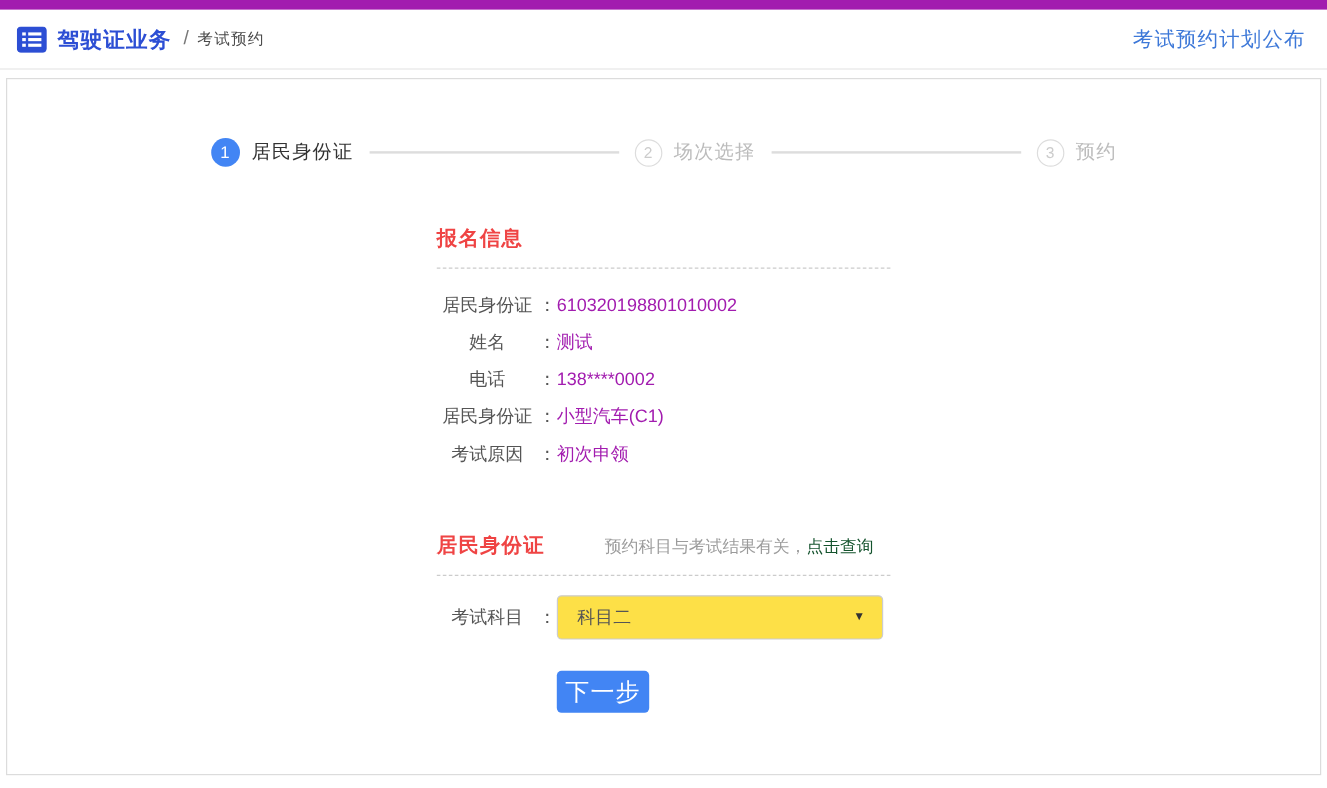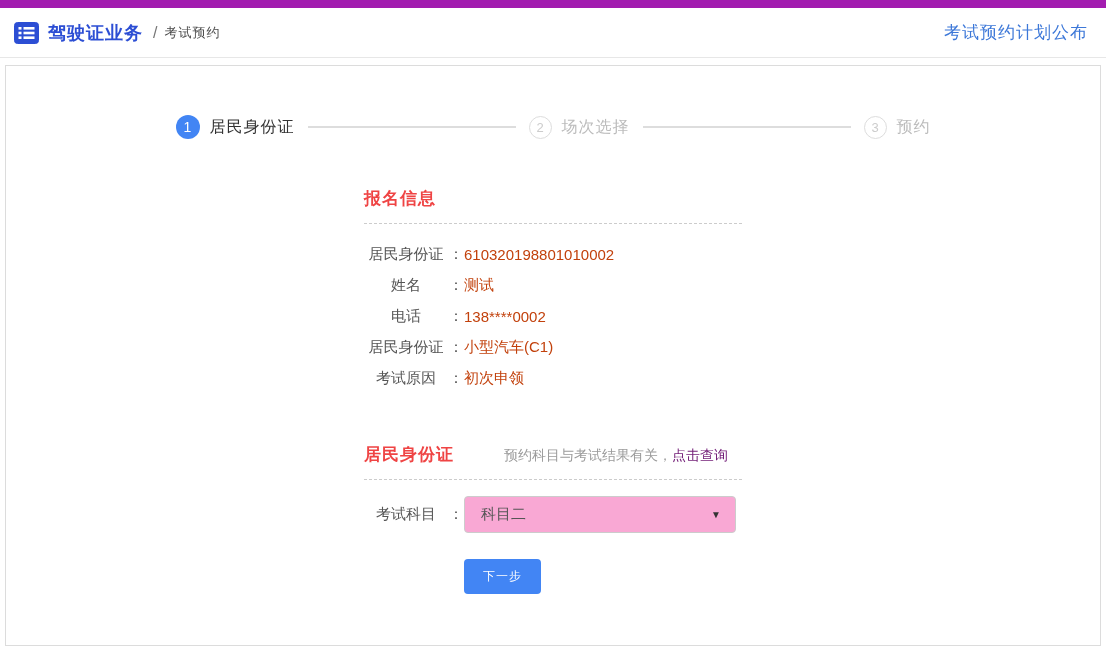--- a/index.html
+++ b/index.html
@@ -65,50 +65,50 @@
     background: #ddd;
     margin: 0 13px;
   }
 
   
   .content { width: 378px; margin: 48px auto 0 auto; }
 
   .section-head { display: flex; align-items: baseline; }
   .section-title { font-size: 17px; font-weight: bold; color: #ef4444; letter-spacing: 1px; }
   .section-note { font-size: 14px; color: #9b9b9b; margin-left: 50px; }
-  .note-link { color: #701a75; cursor: pointer; text-decoration: none; }
+  .note-link { color: #14532d; cursor: pointer; text-decoration: none; }
   .dashed { border: none; border-top: 1px dashed #ccc; margin-top: 13px; }
 
   .fields { margin-top: 19px; }
   .field-row { display: flex; font-size: 15px; color: #555; height: 22px; align-items: center; margin-bottom: 9px; }
   .field-label { width: 84px; text-align: center; flex: none; }
   .field-colon { width: 16px; text-align: center; flex: none; }
-  .field-value { color: #c2410c; }
+  .field-value { color: #a21caf; }
 
   .subject-section { margin-top: 54px; }
 
   .select-row { display: flex; align-items: center; margin-top: 16px; font-size: 15px; }
   .select-box {
     width: 272px; height: 37px;
     border: 1px solid #ccc; border-radius: 4px;
-    background: #f9a8d4;
+    background: #fde047;
     display: flex; align-items: center; justify-content: space-between;
     padding: 0 14px 0 16px;
     font-size: 15px; color: #555;
     cursor: pointer;
   }
   .select-caret { font-size: 10px; color: #333; }
 
   .button-row { margin-top: 26px; }
   .next-btn {
     margin-left: 100px;
     width: 77px; height: 35px;
     background: #4285f4; color: #fff;
     border: none; border-radius: 4px;
-    font-size: 12px;
+    font-size: 20px;
     font-family: inherit;
     letter-spacing: 1px;
     cursor: pointer;
   }
 </style>
 </head>
 <body>
 
 <div class="header">
   <div class="brand">

